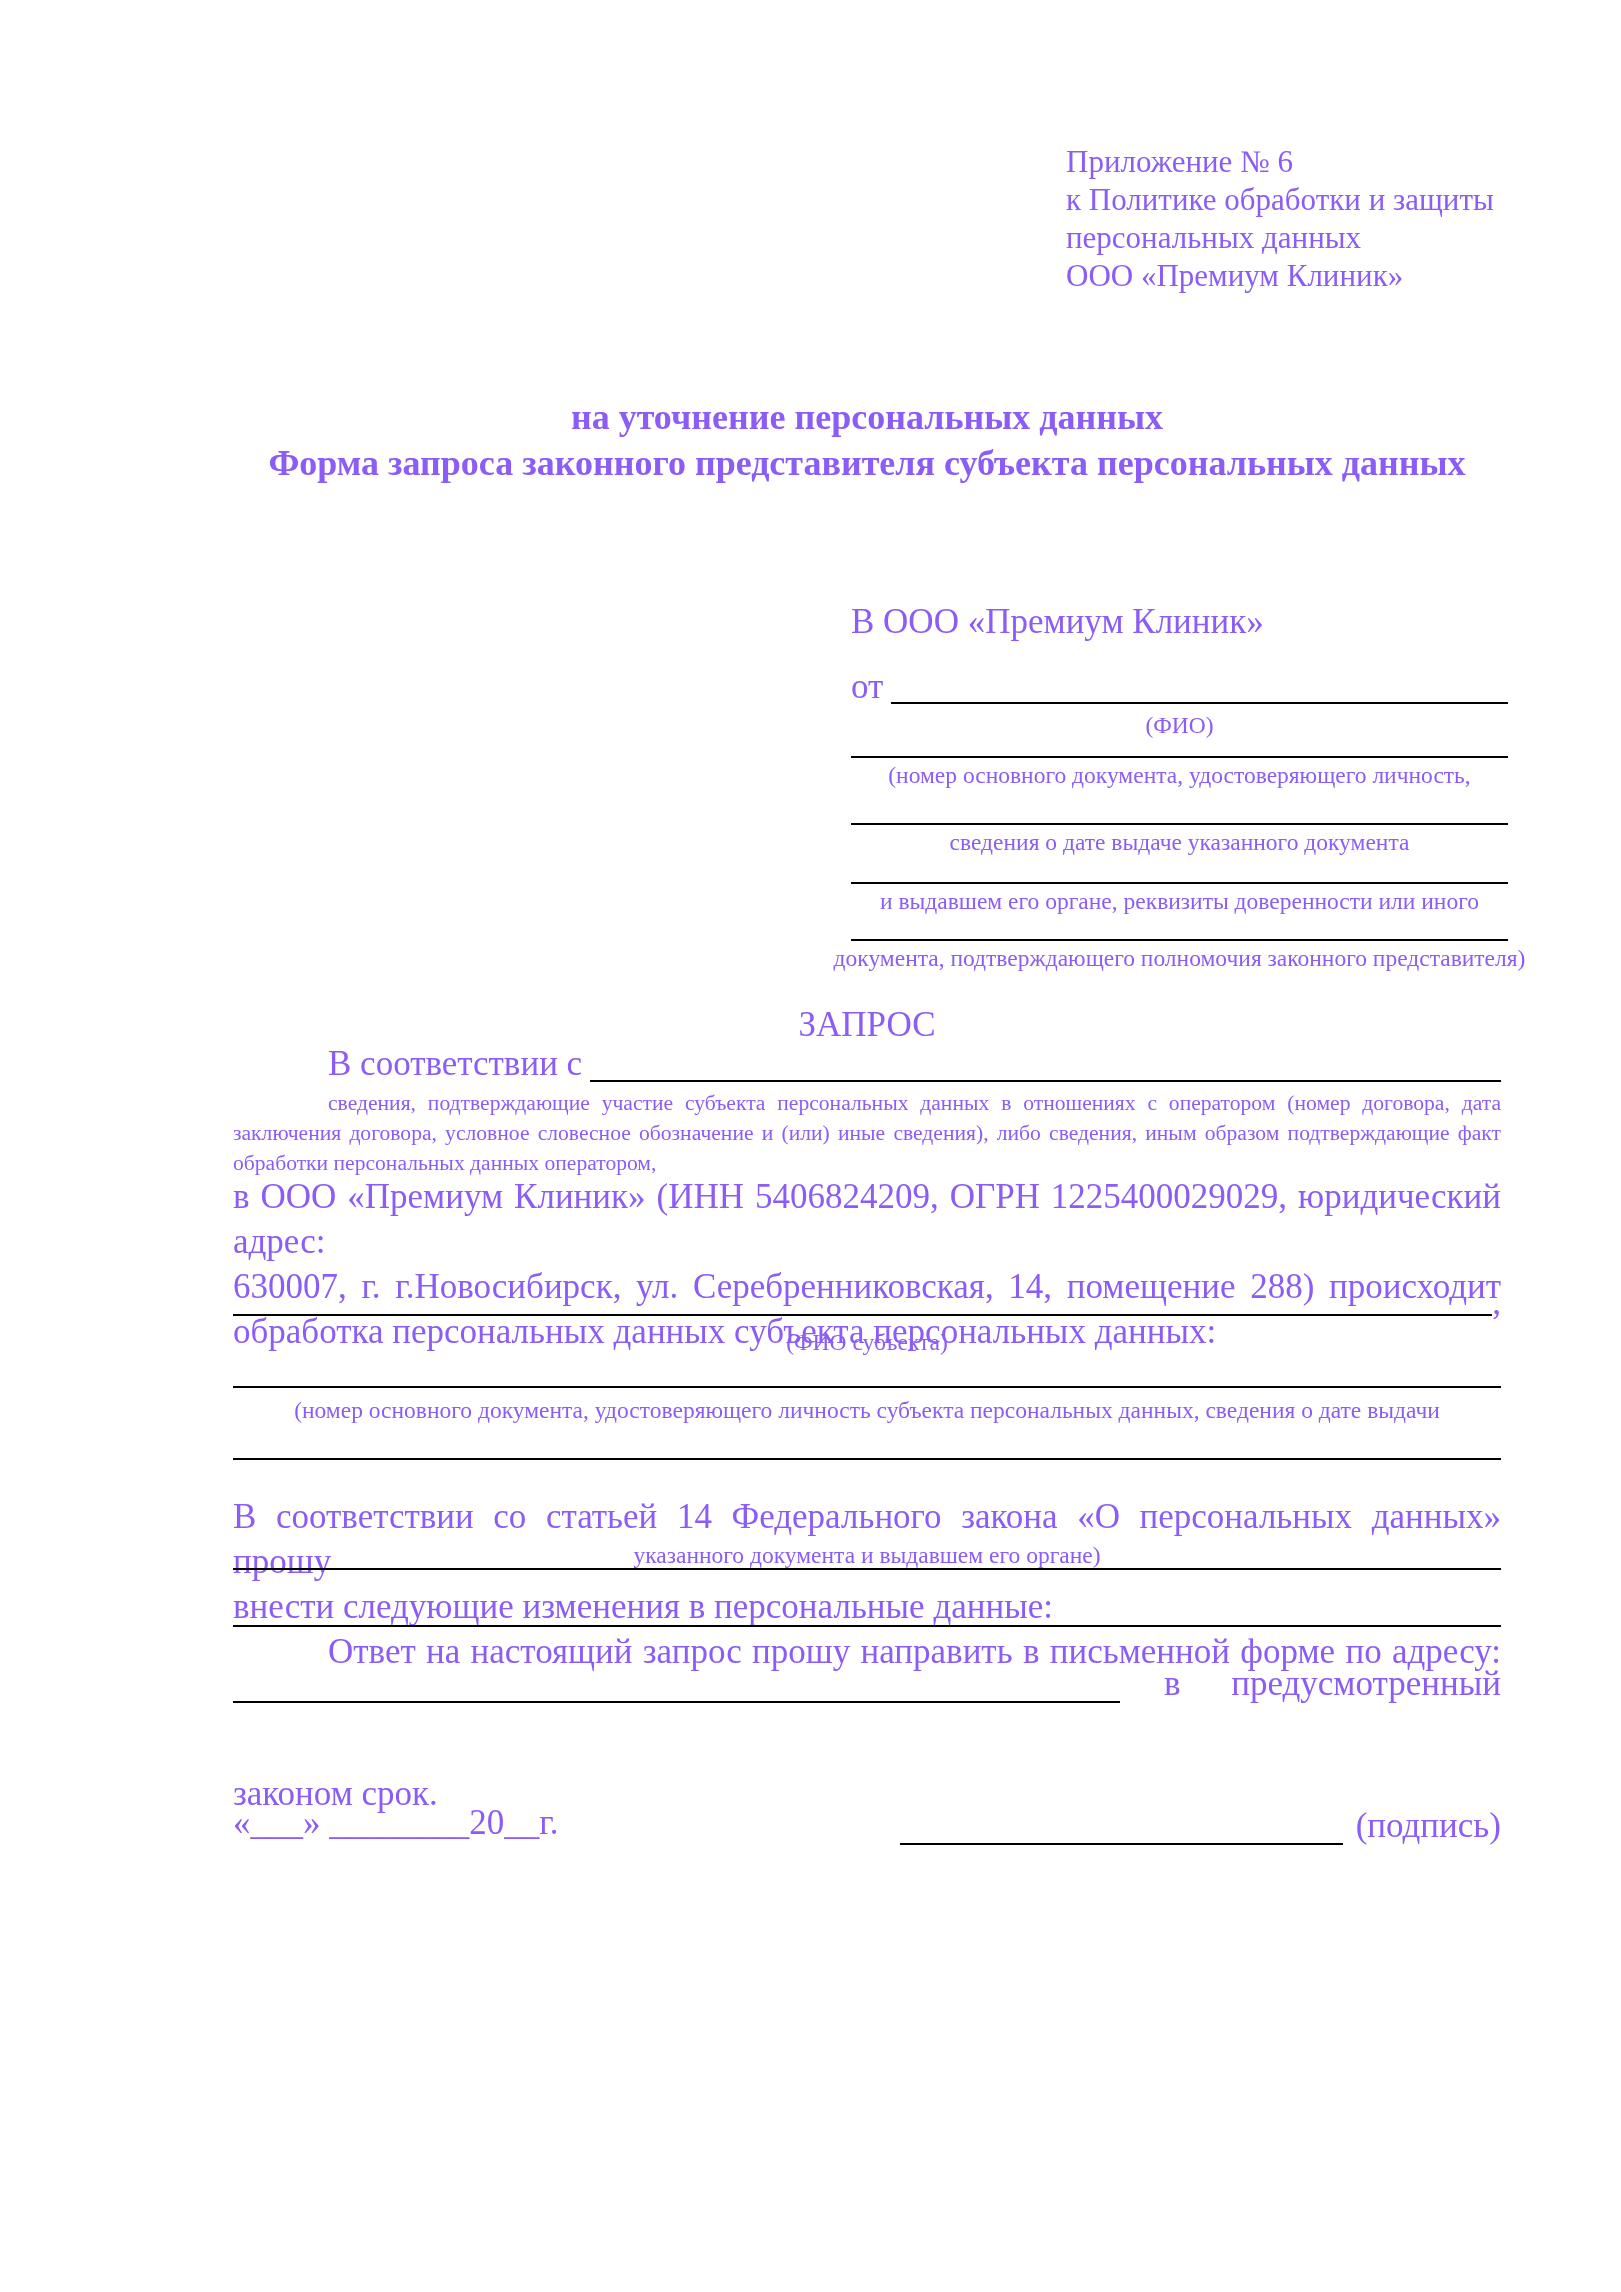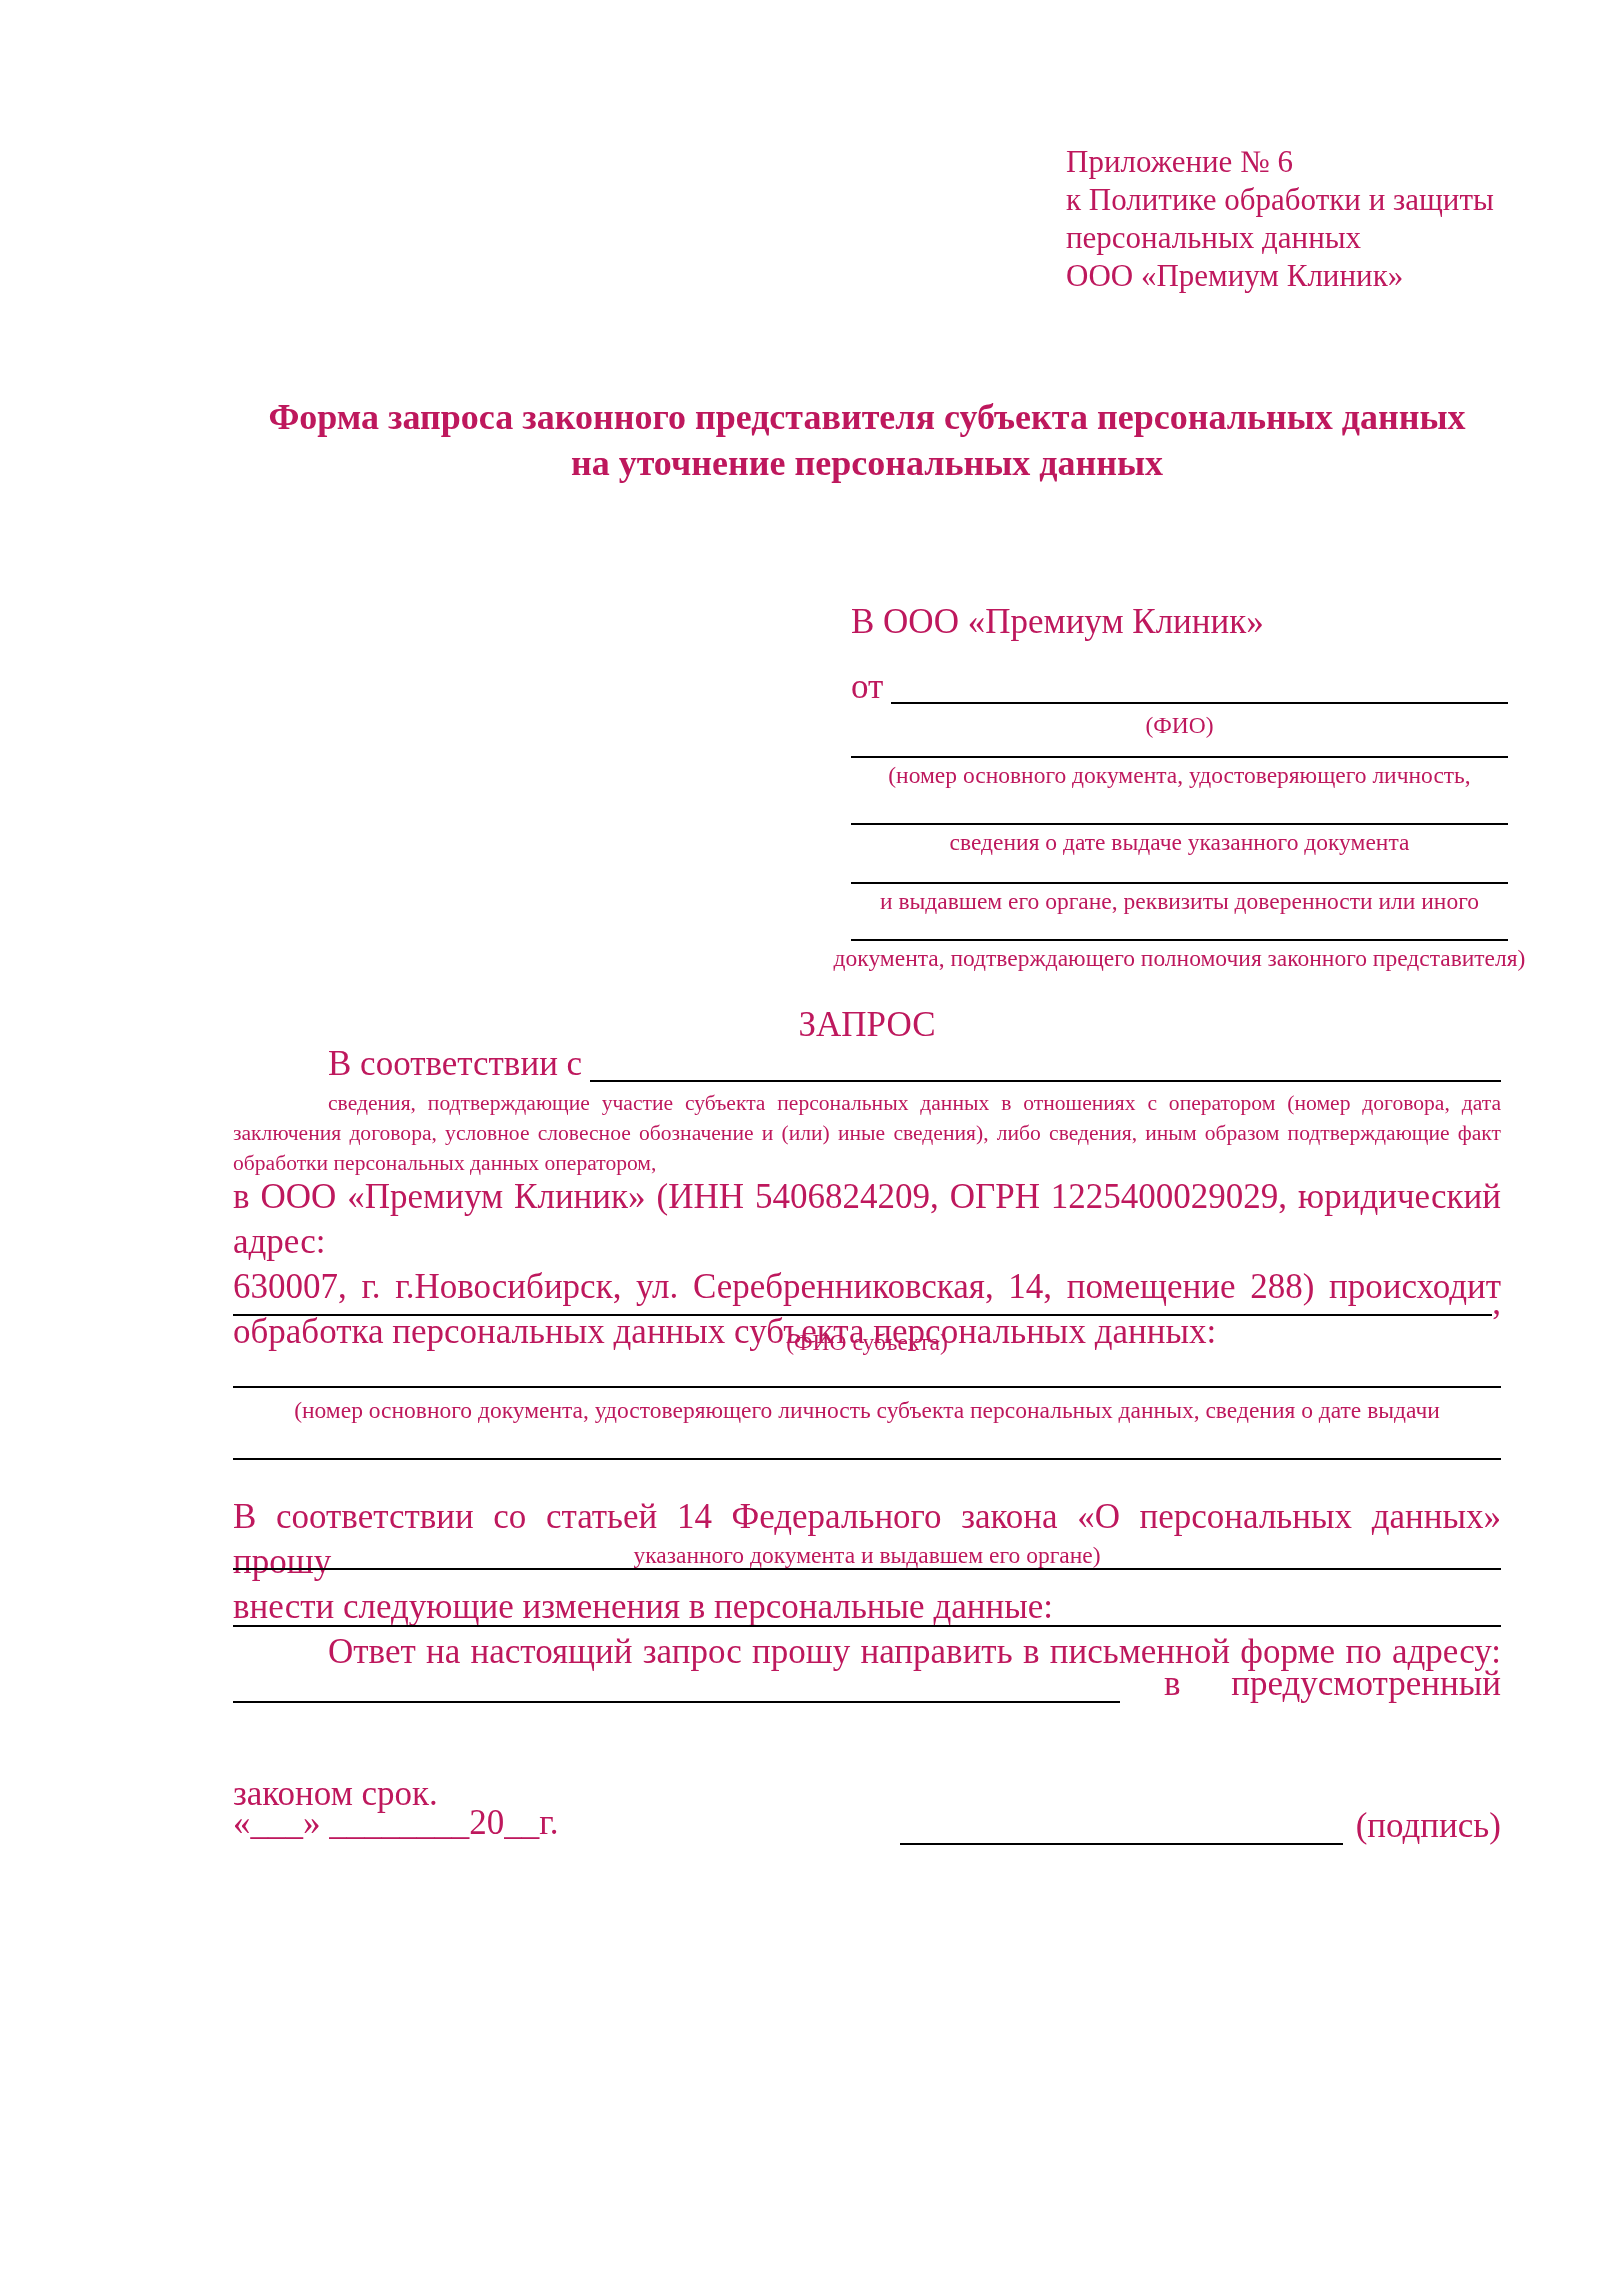--- a/index.html
+++ b/index.html
@@ -1,21 +1,21 @@
 <!DOCTYPE html>
 <html lang="ru"><head>
 <meta charset="utf-8">
 <style>
   html,body{margin:0;padding:0;background:#888;}
   .page{
     position:relative;
     width:1621px;height:2293px;
     margin:0 auto;
     background:#ffffff;
-    color:#be185d;
+    color:#8b5cf6;
     font-family:"Liberation Serif","DejaVu Serif",serif;
     overflow:hidden;
   }
   
   .annex{
     position:absolute;left:1066px;top:143px;
     font-size:31px;line-height:38px;white-space:nowrap;
   }
   
   .doc-title{
@@ -82,22 +82,22 @@
 <div class="page">
 
   <div class="annex">
     <div>Приложение № 6</div>
     <div>к Политике обработки и защиты</div>
     <div>персональных данных</div>
     <div>ООО «Премиум Клиник»</div>
   </div>
 
   <div class="doc-title">
+    <div>на уточнение персональных данных</div>
     <div>Форма запроса законного представителя субъекта персональных данных</div>
-    <div>на уточнение персональных данных</div>
   </div>
 
   <div class="addressee">
     <div class="addr-to">В ООО «Премиум Клиник»</div>
     <div class="row-flex from-row">
       <span class="label">от</span>
       <span class="fill"></span>
     </div>
     <div class="cap">
         <span>(ФИО)</span>

